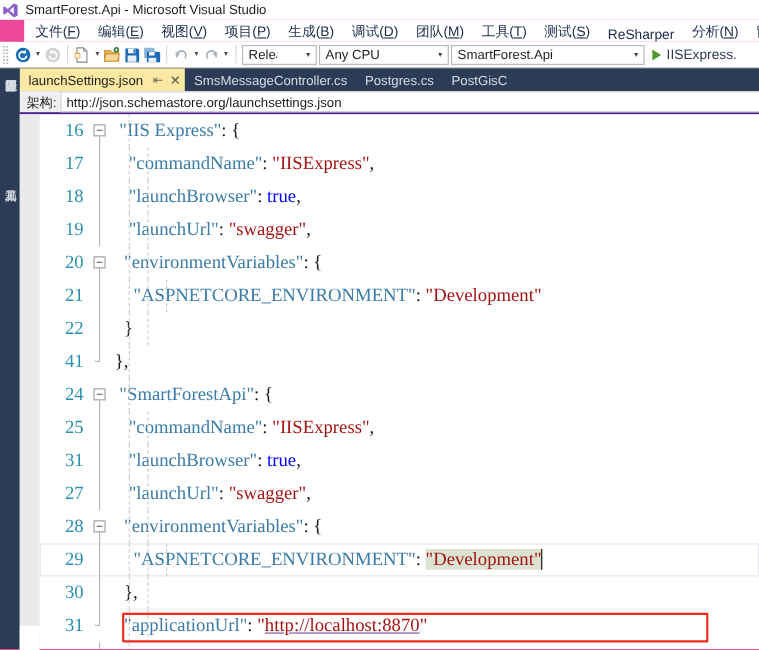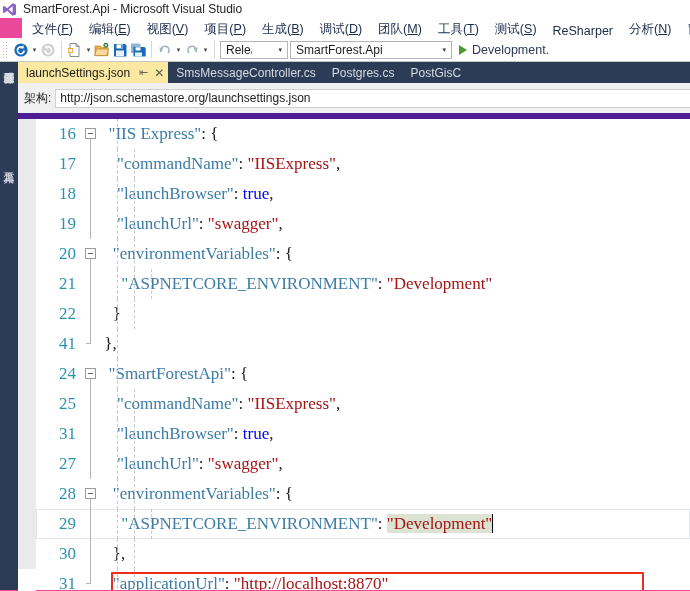--- a/index.html
+++ b/index.html
@@ -121,21 +121,21 @@
     overflow: hidden;
   }
   .combo .carrow {
     margin-left: auto;
     padding: 0 5px 0 2px;
     font-size: 7px;
     color: #3b3b3b;
   }
   .combo-release { width: 68px; gap: 24px; }
   .combo-cpu { width: 118px; }
-  .combo-proj { width: 162px; }
+  .combo-proj { width: 176px; }
   .run-btn {
     display: flex;
     align-items: center;
     height: 20px;
     margin-left: 4px;
     white-space: nowrap;
     flex: none;
     cursor: default;
   }
   .run-tri {
@@ -226,26 +226,26 @@
     display: inline-block;
   }
   .tab .cls {
     margin-left: 6px;
     font-size: 12px;
     color: #5a5a4a;
   }
 
   
   .schemabar {
-    height: 36px;
+    height: 21px;
     background: #f0f0f0;
     display: flex;
-    align-items: center;
-    flex: none;
-    border-bottom: 6px solid #4c1d95;
+    align-items: flex-end;
+    flex: none;
+    border-bottom: 2px solid #4c1d95;
     box-sizing: border-box;
   }
   .schema-label {
     font-size: 12px;
     color: #1b1b1b;
     padding: 0 4px 0 6px;
     white-space: nowrap;
     font-family: "Liberation Sans", sans-serif;
   }
   .schema-input {
@@ -516,29 +516,33 @@
     </span>
     <span class="tb-caret">▾</span>
 
     <span class="tb-sep"></span>
 
     <span class="combo combo-release">
       <span class="ctext">Release</span>
       <span class="carrow">▾</span>
     </span>
 
+    <span class="combo combo-cpu">
+      <span class="ctext">Any CPU</span>
+      <span class="carrow">▾</span>
+    </span>
 
     <span class="combo combo-proj">
       <span class="ctext">SmartForest.Api</span>
       <span class="carrow">▾</span>
     </span>
 
     <span class="run-btn">
       <span class="run-tri"></span>
-      <span class="run-label">Development.</span>
+      <span class="run-label">IISExpress.</span>
     </span>
   </div>
 
   <div class="body-wrap">
 
     <div class="dockstrip">
       <span class="vlabel vlabel-1">服务器资源管理器</span>
       <span class="vlabel vlabel-2">工具箱</span>
     </div>
 

